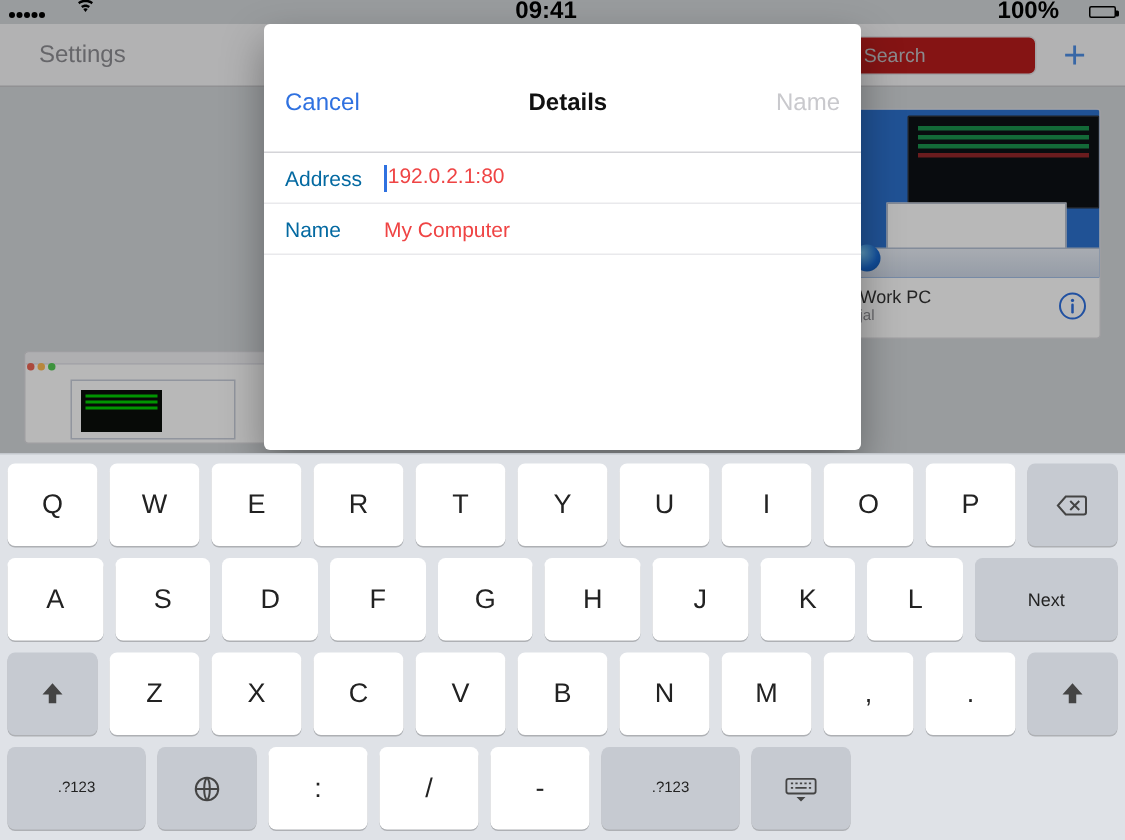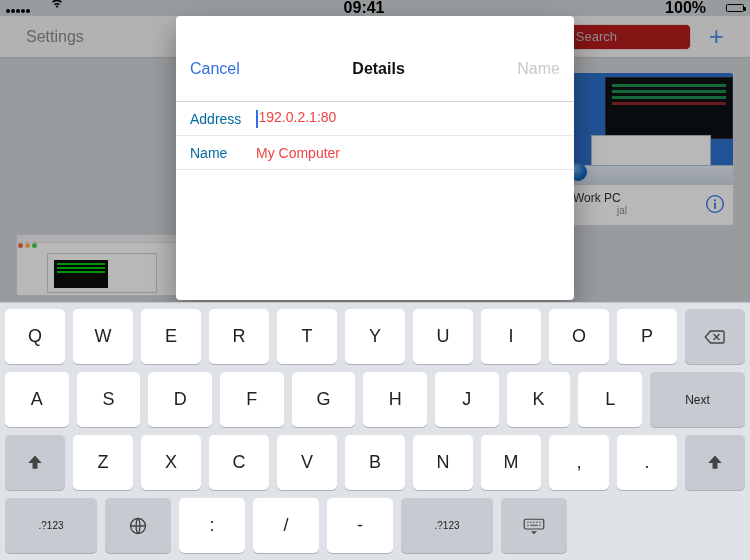--- a/index.html
+++ b/index.html
@@ -36,21 +36,21 @@
   .thumb-window.w1 .hdr { height:10px; background:linear-gradient(#d7f3cf,#9fdc85); border-bottom:1px solid #7cc05d; }
   .thumb-window.w1 .row { height:6px; margin:2px 4px; background:#e6e8ee; }
   .thumb-dark { position:absolute; background:#0d1116; border:1px solid #2a3038; border-radius:1px; }
   .thumb-dark.da { left:40px; top:4px; width:128px; height:62px; }
   .thumb-dark.da::before { content:""; position:absolute; left:6px; top:6px; right:6px; height:3px; background:#2c6; box-shadow:0 6px 0 #2c6, 0 12px 0 #2c6, 0 18px 0 #c33; opacity:.7; }
   .thumb-white { position:absolute; background:#fff; border:1px solid #b7c0cf; }
   .thumb-white.wa { left:26px; top:62px; width:120px; height:46px; }
   .card .meta { display:flex; align-items:center; padding:6px 8px 8px 8px; }
   .card .meta .labels { flex:1; line-height:1.2; }
   .card .meta .name { font-size:12px; color:#333; }
-  .card .meta .sub { font-size:10px; color:#8e8e93;margin-left:44px; }
+  .card .meta .sub { font-size:10px; color:#8e8e93; }
   .info-icon { width:20px; height:20px; }
 
   .row2 { position:absolute; top:234px; left:16px; width:170px; height:62px; background:#fff; border:1px solid #dcdce0; border-radius:3px; overflow:hidden; }
   .row2 .bar { height:8px; background:#f3f3f6; border-bottom:1px solid #e4e4ea; }
   .row2 .dot { display:inline-block; width:5px; height:5px; margin:1px; border-radius:50%; background:#e65; }
   .row2 .panel { position:absolute; left:30px; top:18px; width:110px; height:40px; background:#fff; border:1px solid #c9cfdb; }
   .row2 .panel .term { position:absolute; left:6px; top:6px; width:54px; height:28px; background:#0b0f0b; }
   .row2 .panel .term::before { content:""; position:absolute; left:3px; top:3px; right:3px; height:2px; background:#0f0; box-shadow:0 4px 0 #0f0, 0 8px 0 #0f0; opacity:.8; }
 
   

